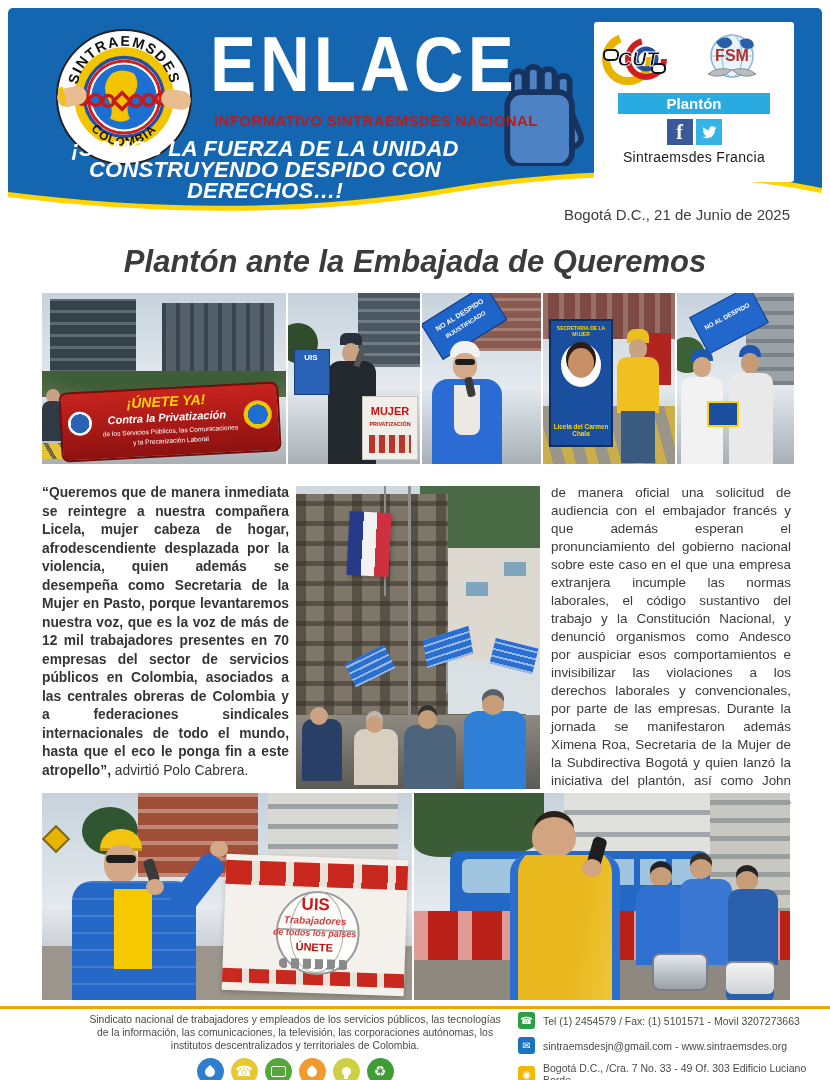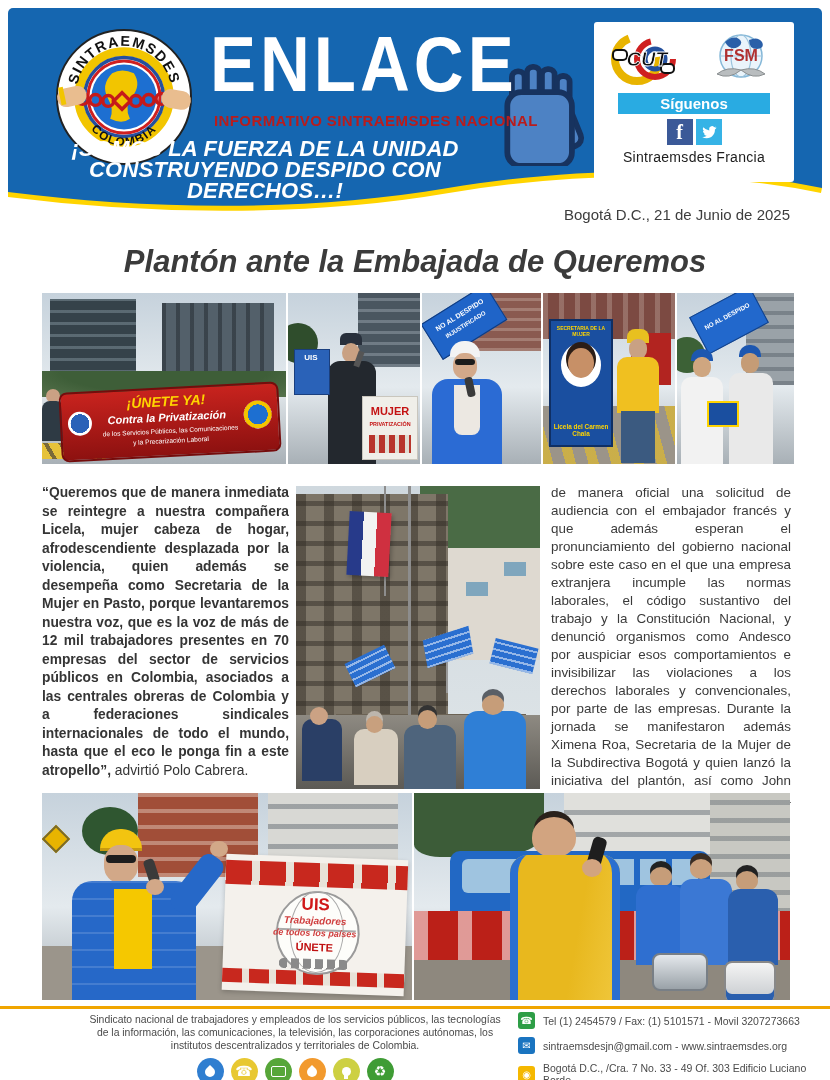--- a/index.html
+++ b/index.html
@@ -8,21 +8,21 @@
   .s{position:absolute;display:block;}
 
   
   .masthead{position:absolute;left:8px;top:8px;width:814px;height:210px;}
   .blueband{position:absolute;left:0;top:0;width:814px;height:152px;background:#1566b0;border-radius:5px 5px 0 0;}
   .wave{position:absolute;left:0;top:144px;width:814px;height:66px;}
   .enlace{position:absolute;left:202px;top:12px;width:420px;color:#fff;font-size:69px;font-weight:800;letter-spacing:4px;transform:scaleY(1.12);transform-origin:top left;white-space:nowrap;}
   .subtitle{position:absolute;left:206px;top:104px;color:#b91c1c;font-size:15px;font-weight:700;letter-spacing:.4px;white-space:nowrap;}
   .slogan{position:absolute;left:22px;top:130px;width:470px;text-align:center;color:#fff;font-size:22px;font-weight:700;font-style:italic;line-height:21px;letter-spacing:.2px;}
   .panel{position:absolute;left:586px;top:14px;width:200px;height:160px;background:#fff;border-radius:3px;text-align:center;}
-  .partners{display:flex;justify-content:center;gap:6px;margin-top:8px;}
+  .partners{display:flex;justify-content:flex-start;gap:6px;margin-top:8px;}
   .followbar{margin:5px auto 0;width:152px;height:21px;background:#29abe2;color:#fff;font-weight:700;font-size:15px;line-height:21px;}
   .social{display:flex;justify-content:center;gap:3px;margin-top:5px;}
   .sq{width:26px;height:26px;display:flex;align-items:center;justify-content:center;}
   .fb{background:#3b5998;color:#fff;font-size:20px;font-weight:800;font-family:"Liberation Serif",serif;}
   .tw{background:#36b3e6;}
   .panel-caption{margin-top:4px;font-size:14px;color:#1c1c1c;letter-spacing:.3px;}
 
   
   .dateline{position:absolute;right:40px;top:206px;width:420px;text-align:right;font-size:15px;color:#3d3d3d;}
   .headline{position:absolute;left:0;top:244px;width:830px;text-align:center;font-size:31px;font-weight:800;font-style:italic;color:#3b3b3b;margin:0;}
@@ -131,21 +131,21 @@
         </svg>
         <svg width="88" height="58" viewBox="0 0 88 58">
           <circle cx="44" cy="26" r="21" fill="#eaf4fb" stroke="#86b8d8" stroke-width="1.5"></circle>
           <ellipse cx="44" cy="26" rx="10" ry="21" fill="none" stroke="#9cc4dd" stroke-width="1.2"></ellipse>
           <line x1="23" y1="26" x2="65" y2="26" stroke="#9cc4dd" stroke-width="1.2"></line>
           <path d="M28,12 q8,-7 14,-3 q5,4 -1,8 q-8,4 -13,-5z M52,10 q9,-4 13,2 q3,6 -5,7 q-8,0 -8,-9z" fill="#2a5fa8"></path>
           <path d="M20,44 q10,-8 24,-4 q-12,10 -24,4z M68,44 q-10,-8 -24,-4 q12,10 24,4z" fill="#b9bdbf" stroke="#8a8f91" stroke-width="1"></path>
           <text x="44" y="31" text-anchor="middle" font-size="16" font-weight="800" fill="#b03030">FSM</text>
         </svg>
       </div>
-      <div class="followbar">Síguenos</div>
+      <div class="followbar">Plantón</div>
       <div class="social">
         <div class="sq fb">f</div>
         <div class="sq tw">
           <svg width="18" height="18" viewBox="0 0 24 24" fill="#fff">
               <path d="M22 6c-.7.4-1.5.7-2.3.8.8-.5 1.4-1.3 1.7-2.2-.8.5-1.6.8-2.5 1A3.8 3.8 0 0 0 12.3 9c0 .3 0 .6.1.9A10.8 10.8 0 0 1 4.5 5.8a3.8 3.8 0 0 0 1.2 5.1c-.6 0-1.2-.2-1.7-.5v.1c0 1.8 1.3 3.4 3 3.7-.5.2-1.1.2-1.7.1.5 1.5 1.9 2.6 3.6 2.6A7.7 7.7 0 0 1 3 18.6a10.9 10.9 0 0 0 5.9 1.7c7.1 0 11-5.9 11-11v-.5c.8-.5 1.4-1.2 1.9-2z"></path>
             </svg>
         </div>
       </div>
       <div class="panel-caption">Sintraemsdes Francia</div>
     </div>

